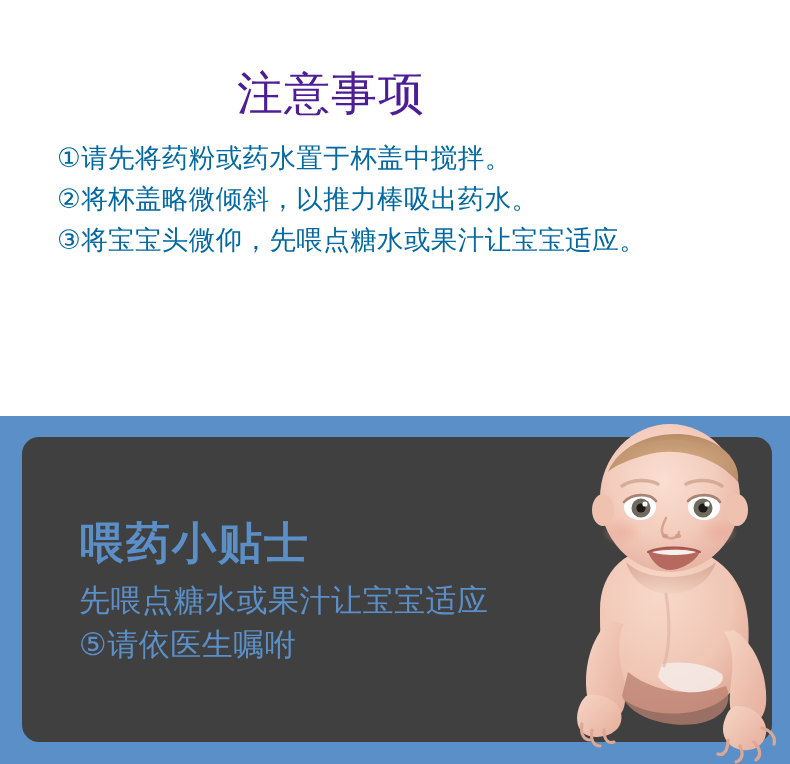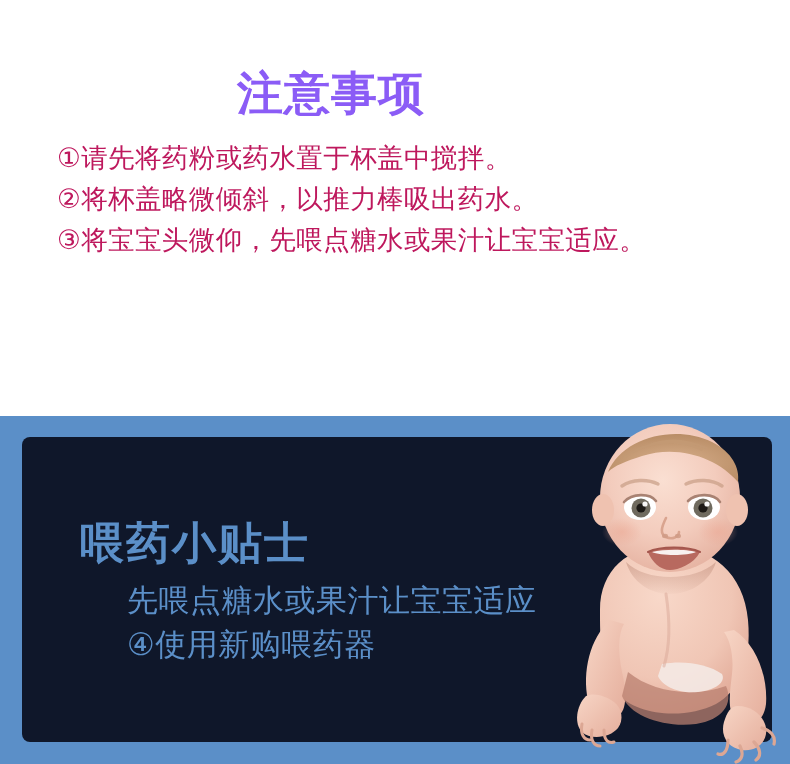--- a/index.html
+++ b/index.html
@@ -26,36 +26,36 @@
     background: #ffffff;
   }
 
   #page-title {
     position: absolute;
     left: 0;
     top: 36px;
     width: 662px;
     text-align: center;
     font-size: 46px;
-    font-weight: bold;
+    font-weight: normal;
     letter-spacing: 1px;
-    color: #8b5cf6;
+    color: #4c1d95;
     line-height: 1.15;
   }
 
   #notice-list {
     position: absolute;
     left: 57px;
     top: 138px;
     width: 700px;
   }
   .notice-line {
     font-size: 26.5px;
     line-height: 41px;
-    color: #be185d;
+    color: #0369a1;
     letter-spacing: 0.4px;
     white-space: nowrap;
   }
   .notice-line.wrapped {
     text-indent: 0;
   }
 
   
   #tip-panel {
     position: absolute;
@@ -65,22 +65,22 @@
     height: 348px;
     background: #5b8fc8;
     overflow: hidden;
   }
   #tip-card {
     position: absolute;
     left: 22px;
     top: 21px;
     width: 750px;
     height: 305px;
-    background: #0f172a;
-    border-radius: 8px;
+    background: #404040;
+    border-radius: 17px;
   }
   #tip-heading {
     position: absolute;
     left: 58px;
     top: 45px;
     font-size: 44px;
     font-weight: bold;
     color: #5b8fc8;
     letter-spacing: 2px;
     line-height: 1.1;
@@ -90,21 +90,20 @@
     left: 57px;
     top: 142px;
     width: 520px;
   }
   .tip-line {
     font-size: 31px;
     line-height: 44px;
     color: #5b8fc8;
     letter-spacing: 0.5px;
     white-space: nowrap;
-    margin-left: 48px;
   }
 
   
   #baby-photo {
     position: absolute;
     left: 566px;
     top: 8px;
     width: 224px;
     height: 340px;
     overflow: hidden;
@@ -128,21 +127,21 @@
 </section>
 
 <section id="tip-panel">
 
   <div id="tip-card">
 
     <h2 id="tip-heading">喂药小贴士</h2>
 
     <div id="tip-body">
       <div class="tip-line">先喂点糖水或果汁让宝宝适应</div>
-      <div class="tip-line">④使用新购喂药器</div>
+      <div class="tip-line">⑤请依医生嘱咐</div>
     </div>
 
   </div>
 
   <div id="baby-photo">
     <svg width="224" height="340" viewBox="0 0 224 340" xmlns="http://www.w3.org/2000/svg">
       <defs>
         <radialGradient id="skinHead" cx="45%" cy="38%" r="62%">
           <stop offset="0%" stop-color="#fadfd2"></stop>
           <stop offset="60%" stop-color="#f3ccbd"></stop>

